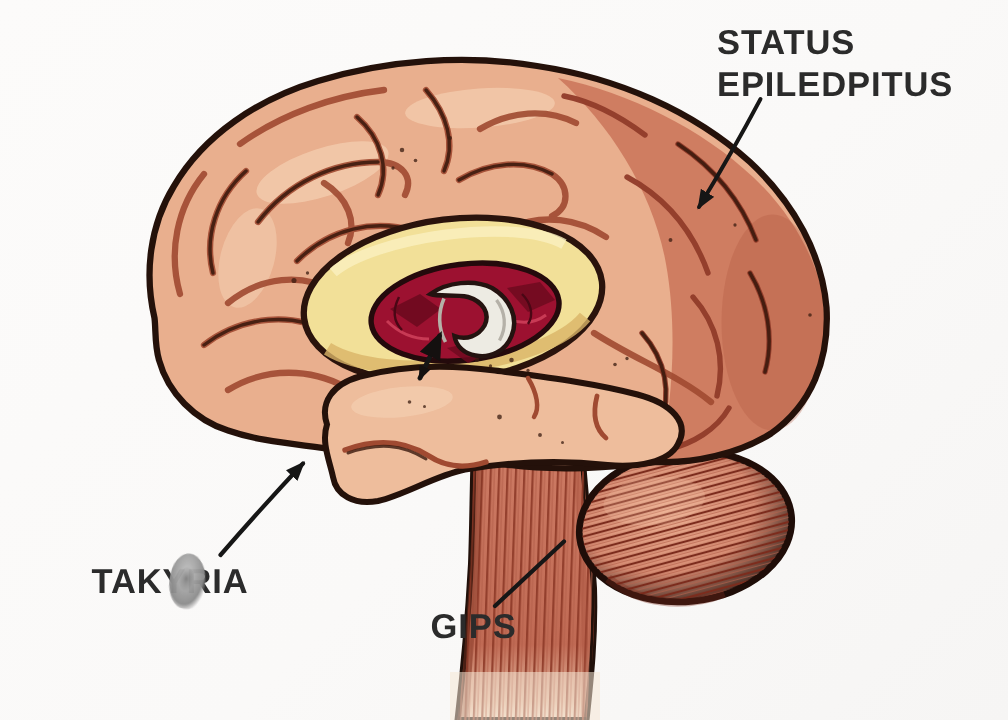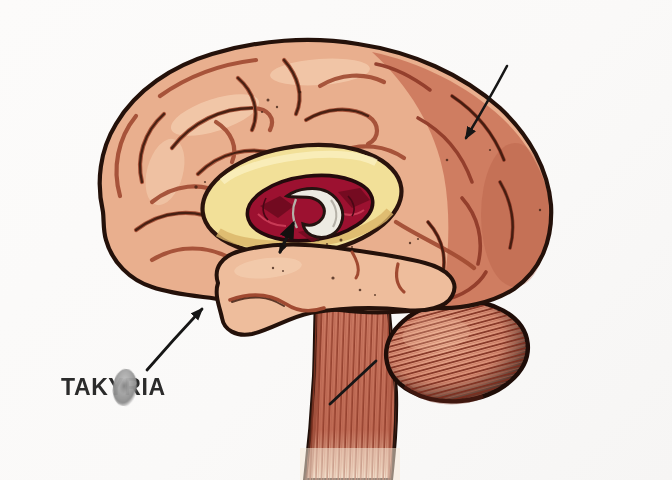--- a/index.html
+++ b/index.html
@@ -190,18 +190,21 @@
     </g>
 
     <g stroke="#161616" fill="none" stroke-linecap="round">
       <path d="M507 66 Q489 100 466 138" stroke-width="2.6" marker-end="url(#ahMed)"></path>
       <path d="M147 370 Q173 340 202 309" stroke-width="2.8" marker-end="url(#ahMed)"></path>
       <path d="M330 404 L376 361" stroke-width="2.8"></path>
       <path d="M280 252 L293 224" stroke-width="3.2" marker-start="url(#ahSmall)" marker-end="url(#ahBig)"></path>
     </g>
   </svg>
 
+  <div class="label" style="left:478px;top:14px;">STATUS
+EPILEDPITUS</div>
 
   <div class="label" style="left:61px;top:373px;">TAKYRIA</div>
 
   <div class="smudge"></div>
 
+  <div class="label" style="left:287px;top:403px;">GIPS</div>
 </div>
 
 </body></html>

